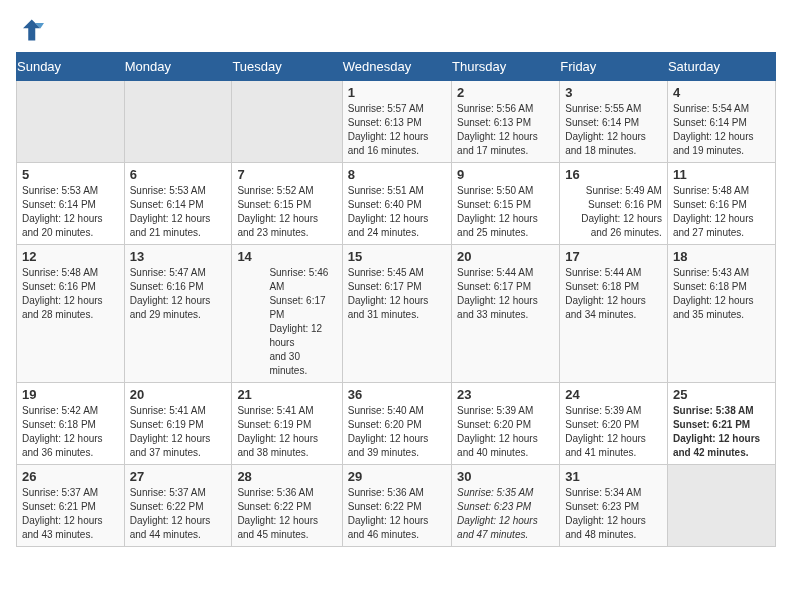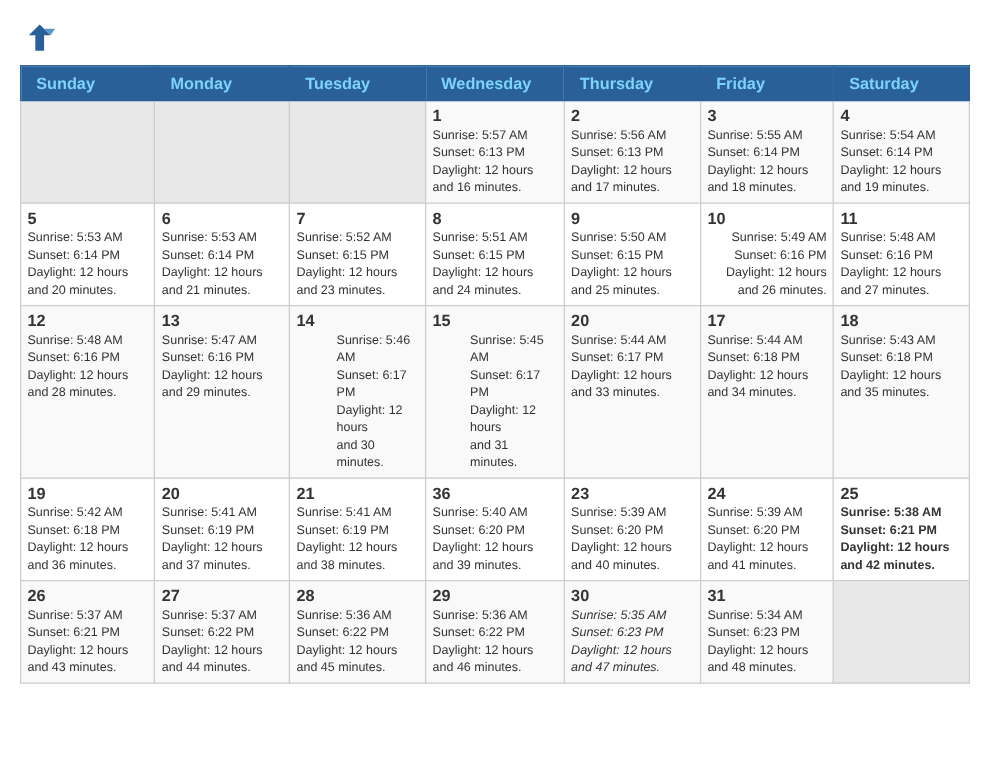--- a/index.html
+++ b/index.html
@@ -38,24 +38,24 @@
       color: #333;
       font-weight: normal;
     }
     .calendar {
       width: 100%;
       border-collapse: collapse;
       border: 1px solid #ccc;
     }
     .calendar th {
       background-color: #2a6099;
-      color: #7dd3fc;
-      padding: 6px 12px;
+      color: #ffffff;
+      padding: 6px 0;
       font-size: 13px;
-      font-weight: bold;
+      font-weight: normal;
       text-align: left;
       border: 1px solid #2a6099;
     }
     .calendar td {
       vertical-align: top;
       padding: 4px 5px;
       border: 1px solid #ccc;
       width: 113px;
       min-height: 80px;
       font-size: 10.5px;
@@ -170,33 +170,33 @@
         <td>
           <span class="day-num">7</span>
           <div class="day-info" style="white-space: pre-line;">Sunrise: 5:52 AM
 Sunset: 6:15 PM
 Daylight: 12 hours
 and 23 minutes.</div>
         </td>
         <td>
           <span class="day-num">8</span>
           <div class="day-info" style="white-space: pre-line;">Sunrise: 5:51 AM
-Sunset: 6:15 PM
+Sunset: 6:40 PM
 Daylight: 12 hours
 and 24 minutes.</div>
         </td>
         <td>
           <span class="day-num">9</span>
           <div class="day-info" style="white-space: pre-line;">Sunrise: 5:50 AM
 Sunset: 6:15 PM
 Daylight: 12 hours
 and 25 minutes.</div>
         </td>
         <td>
-          <span class="day-num">10</span>
+          <span class="day-num">16</span>
           <div class="day-info" style="white-space: pre-line; text-align: right;">Sunrise: 5:49 AM
 Sunset: 6:16 PM
 Daylight: 12 hours
 and 26 minutes.</div>
         </td>
         <td>
           <span class="day-num">11</span>
           <div class="day-info" style="white-space: pre-line;">Sunrise: 5:48 AM
 Sunset: 6:16 PM
 Daylight: 12 hours
@@ -220,21 +220,21 @@
         </td>
         <td>
           <span class="day-num">14</span>
           <div class="day-info" style="white-space: pre-line; margin-left: 32px;">Sunrise: 5:46 AM
 Sunset: 6:17 PM
 Daylight: 12 hours
 and 30 minutes.</div>
         </td>
         <td>
           <span class="day-num">15</span>
-          <div class="day-info" style="white-space: pre-line; margin-left: 30px;">Sunrise: 5:45 AM
+          <div class="day-info" style="white-space: pre-line;">Sunrise: 5:45 AM
 Sunset: 6:17 PM
 Daylight: 12 hours
 and 31 minutes.</div>
         </td>
         <td>
           <span class="day-num">20</span>
           <div class="day-info" style="white-space: pre-line;">Sunrise: 5:44 AM
 Sunset: 6:17 PM
 Daylight: 12 hours
 and 33 minutes.</div>

